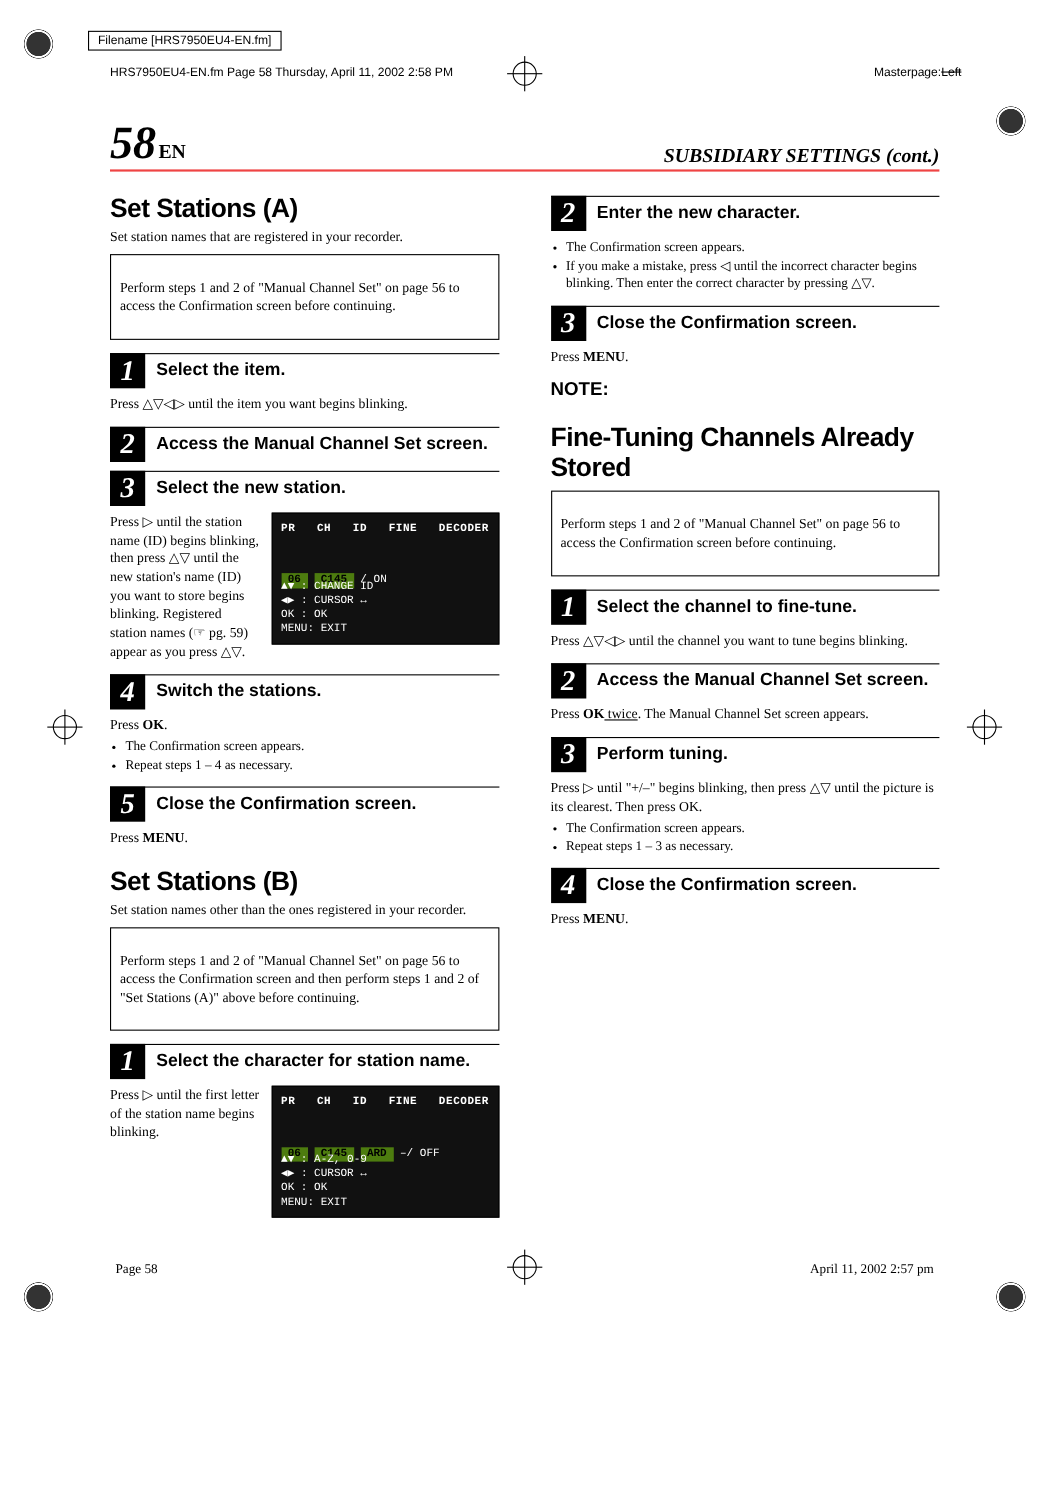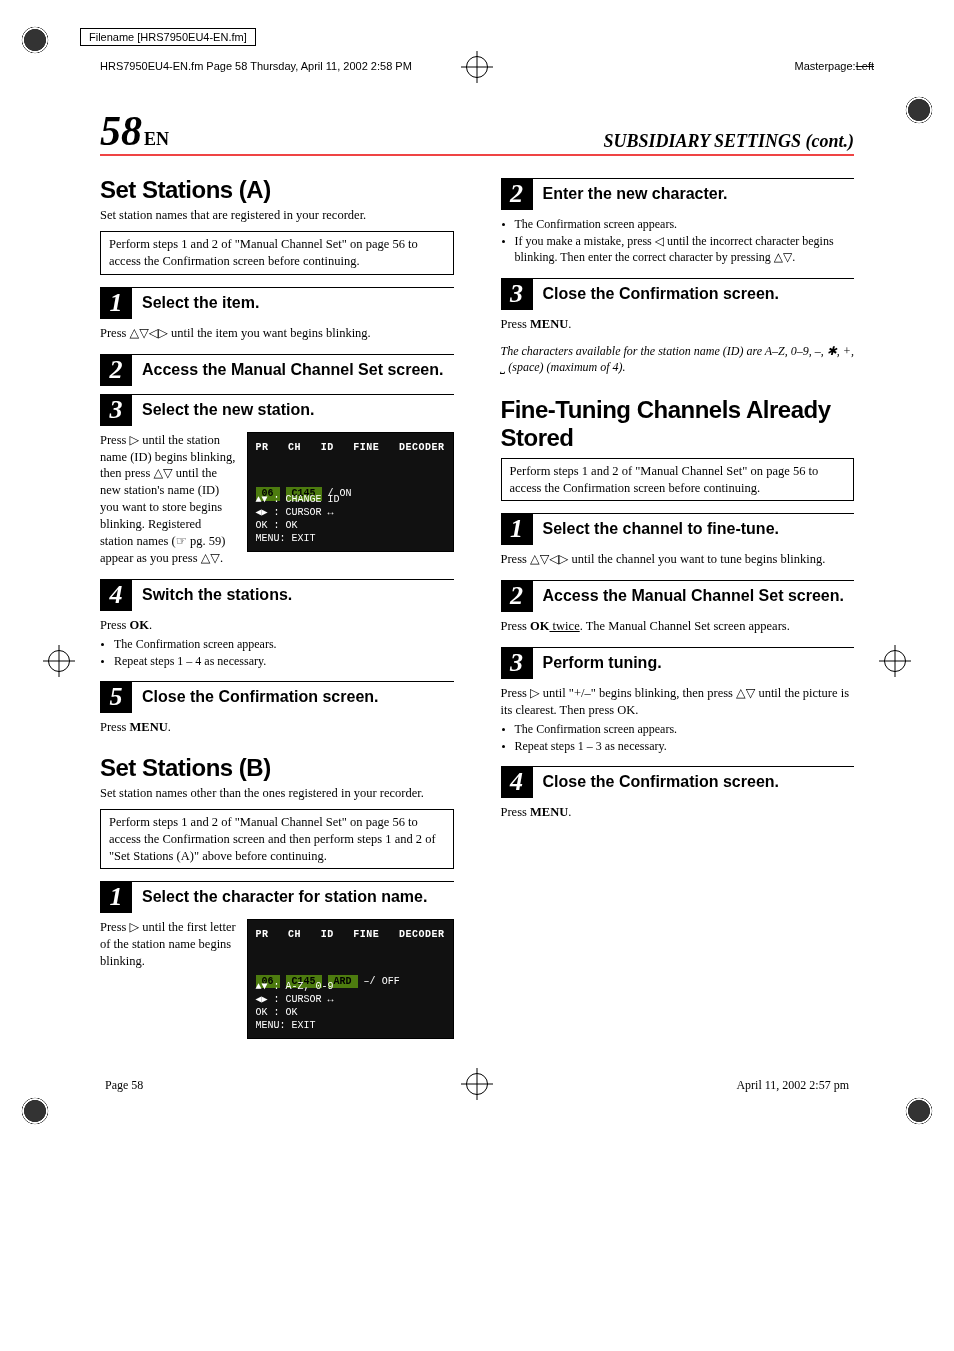--- a/index.html
+++ b/index.html
@@ -104,21 +104,21 @@
     font-size: 24px;
     letter-spacing: -0.5px;
     margin: 6px 0 4px 0;
   }
   .subtitle {
     font-size: 12.5px;
     margin-bottom: 8px;
   }
   .perform-box {
     border: 1px solid #000;
-    padding: 4px 8px;
+    padding: 21px 8px;
     font-size: 12.5px;
     margin: 6px 0 12px 0;
     line-height: 1.35;
   }
   .step-rule {
     border-top: 1.5px solid #000;
     margin: 8px 0 0 0;
   }
   .step-head {
     display: flex;
@@ -333,21 +333,21 @@
 
       <div class="step-rule"></div>
       <div class="step-head">
         <span class="step-num">3</span>
         <span class="step-title">Close the Confirmation screen.</span>
       </div>
       <div class="step-body">
         <span>Press </span><b>MENU</b><span>.</span>
       </div>
 
-      <div class="note-body">The characters available for the station name (ID) are A–Z, 0–9, –, ✱, +, ⎵ (space) (maximum of 4).</div>
+      <div class="note-h">NOTE:</div>
 
       <h2 class="doc-h2" style="margin-top:20px">Fine-Tuning Channels Already Stored</h2>
       <div class="perform-box">Perform steps 1 and 2 of "Manual Channel Set" on page 56 to access the Confirmation screen before continuing.</div>
 
       <div class="step-rule"></div>
       <div class="step-head">
         <span class="step-num">1</span>
         <span class="step-title">Select the channel to fine-tune.</span>
       </div>
       <div class="step-body">Press △▽◁▷ until the channel you want to tune begins blinking.</div>

